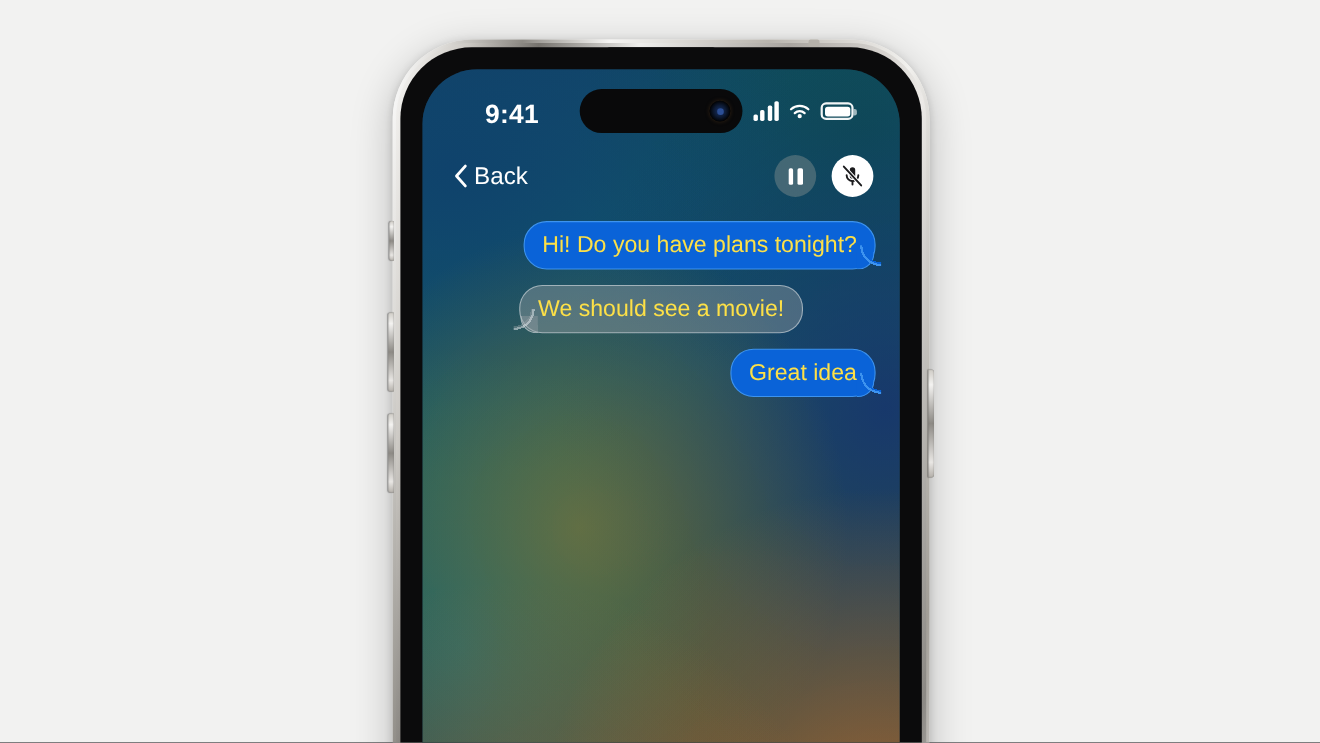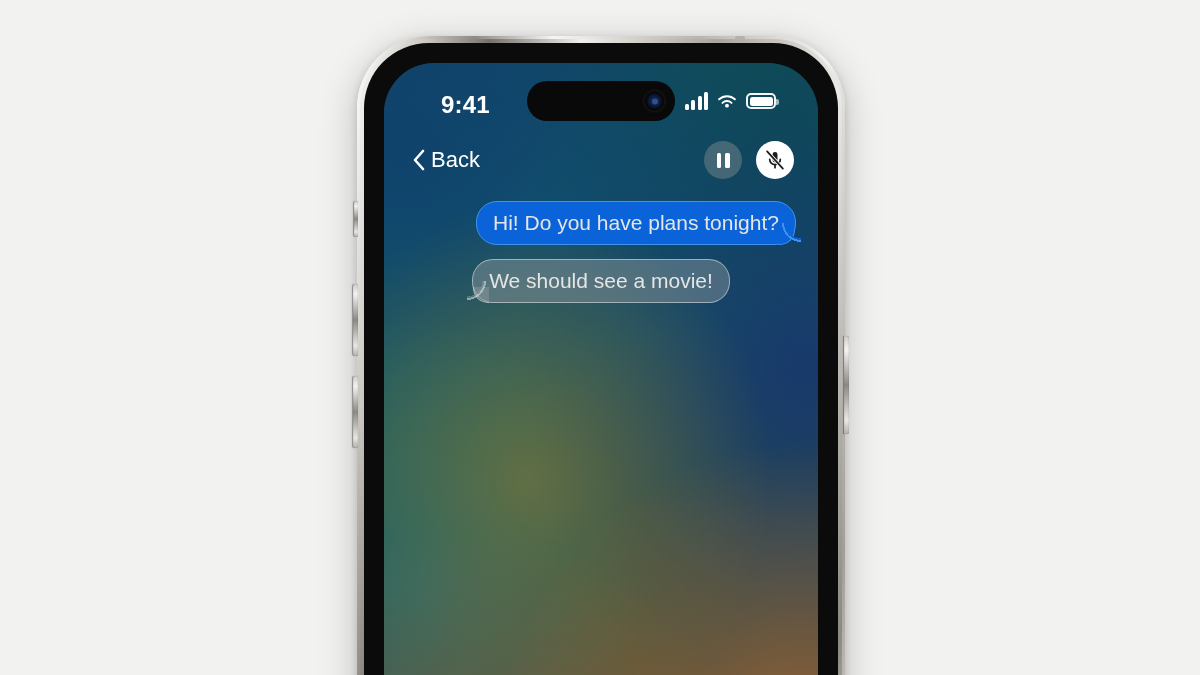--- a/index.html
+++ b/index.html
@@ -264,21 +264,21 @@
   .msg-row.out { justify-content: flex-end; }
   .msg-row.in  { justify-content: center; }
 
   .bubble {
     position: relative;
     max-width: 340px;
     padding: 8px 16px 9px 16px;
     border-radius: 21px;
     font-size: 21px;
     line-height: 25px;
-    color: #e5e5e5;
+    color: #fde047;
     box-sizing: border-box;
   }
   .bubble.out {
     background: #0a63d8;
     border: 1.5px solid #3d93ef;
   }
   .bubble.in {
     background: rgba(150,160,165,0.42);
     border: 1.5px solid rgba(210,218,222,0.62);
   }
@@ -417,20 +417,26 @@
             </div>
           </div>
 
           <div class="msg-row in">
             <div class="bubble in">
               <span>We should see a movie!</span>
               <span class="tail-fill"></span>
             </div>
           </div>
 
+          <div class="msg-row out">
+            <div class="bubble out">
+              <span>Great idea</span>
+              <span class="tail-fill"></span>
+            </div>
+          </div>
 
         </div>
 
       </div>
     </div>
   </div>
 
 </div>
 
 </body></html>

